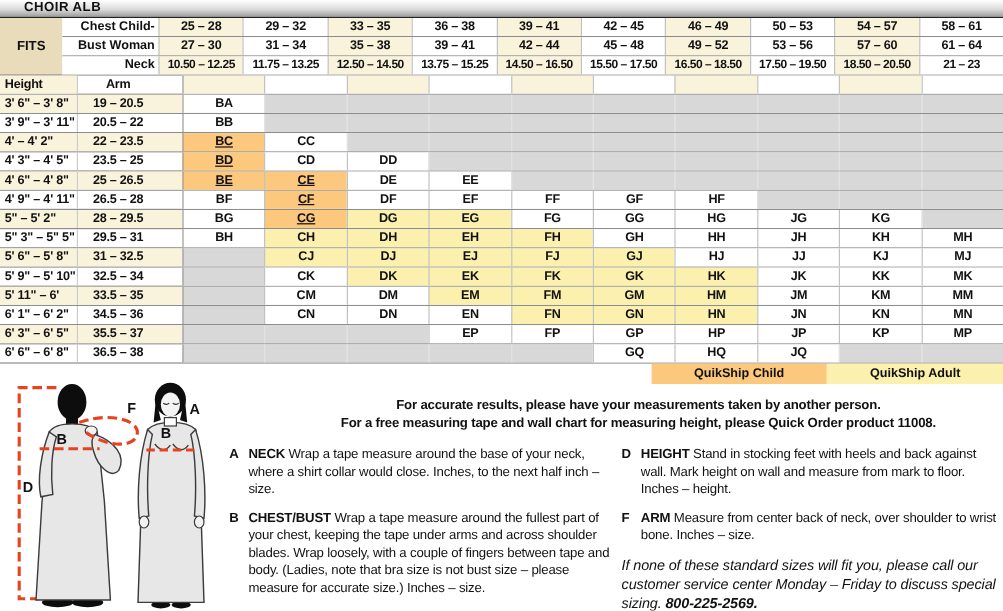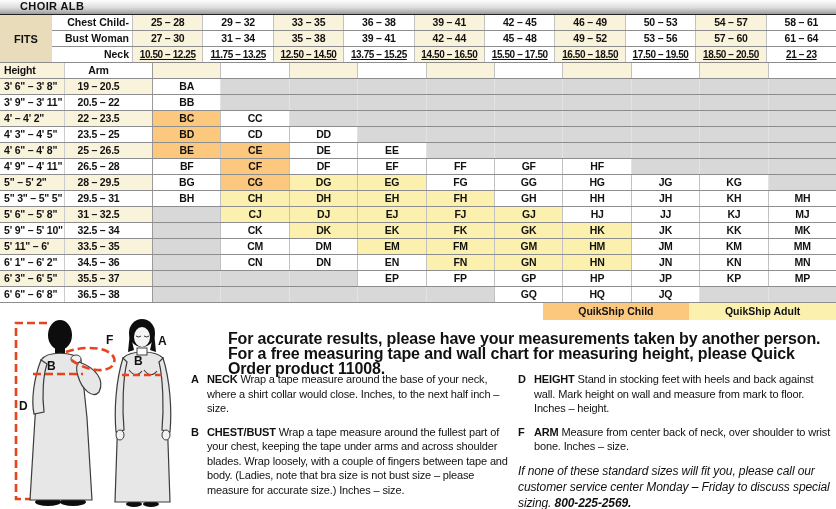--- a/index.html
+++ b/index.html
@@ -17,38 +17,38 @@
         font-size:11px;font-weight:bold;}
   .hdrrows{flex:1;}
   .mrow,.harow,.trow{display:flex;height:16px;box-sizing:border-box;border-bottom:1px solid #8d8d8d;}
   .mlabel{width:80px;box-sizing:border-box;padding-right:3px;text-align:right;
           font-size:10.5px;font-weight:bold;line-height:15px;background:#fff;}
   .cell{flex:1;box-sizing:border-box;text-align:center;font-size:10.5px;font-weight:bold;
         line-height:15px;border-left:1px solid #c2c2c2;background:#fff;letter-spacing:-.2px;}
   .mrow .cell:first-child,.harow .cell:first-child,.trow .cell:first-child{border-left:1px solid #9a9a9a;}
   .cell.stripe{background:#faf3dc;text-align:center;}
   .cell.gray{background:#d8d8d8;border-left:1px solid #e3e3e3;}
-  .cell.child{background:#fcc87e;}
+  .cell.child{background:#fcc87e;text-decoration:underline;}
   .cell.adult{background:#fbf0ad;}
-  .neckrow .cell{font-size:10px;letter-spacing:-.4px;text-decoration:underline;}
+  .neckrow .cell{font-size:10px;letter-spacing:-.4px;}
   .hcell{width:64px;box-sizing:border-box;padding-left:4px;font-size:10.5px;font-weight:bold;
          line-height:15px;letter-spacing:-.2px;}
   .acell{width:88px;box-sizing:border-box;padding-right:20px;text-align:center;font-size:10.5px;
          font-weight:bold;line-height:15px;border-left:1px solid #ccc;letter-spacing:-.2px;}
   .trow.cream .hcell,.trow.cream .acell,.harow.cream .hcell{background:#faf3dc;}
   .cells10{display:flex;flex:1;}
   
   .qsrow{display:flex;height:17px;}
   .qsspacer{width:562px;}
   .qsbar{width:152px;text-align:center;font-size:10.5px;font-weight:bold;line-height:17px;}
   .qschild{background:#fcc87e;}
   .qsadult{background:#fbf0ad;}
   
-  .intro{position:absolute;left:228px;top:331px;width:608px;
-         font-size:16px;font-weight:bold;line-height:15px;letter-spacing:-.15px;}
+  .intro{position:absolute;left:228px;top:331px;width:608px;text-align:center;
+         font-size:11px;font-weight:bold;line-height:15px;letter-spacing:-.15px;}
   .instrcol{position:absolute;top:372px;font-size:11px;line-height:14.5px;letter-spacing:-.15px;}
   .colA{left:191px;width:322px;}
   .colB{left:518px;width:318px;}
   .ipara{display:flex;margin-bottom:9px;}
   .iletter{width:16px;font-weight:bold;flex:none;}
   .ibody{flex:1;}
   .iterm{font-weight:bold;}
   .note{font-style:italic;font-size:12px;line-height:16px;margin-top:3px;letter-spacing:-.1px;}
   .phone{font-weight:bold;}
   

